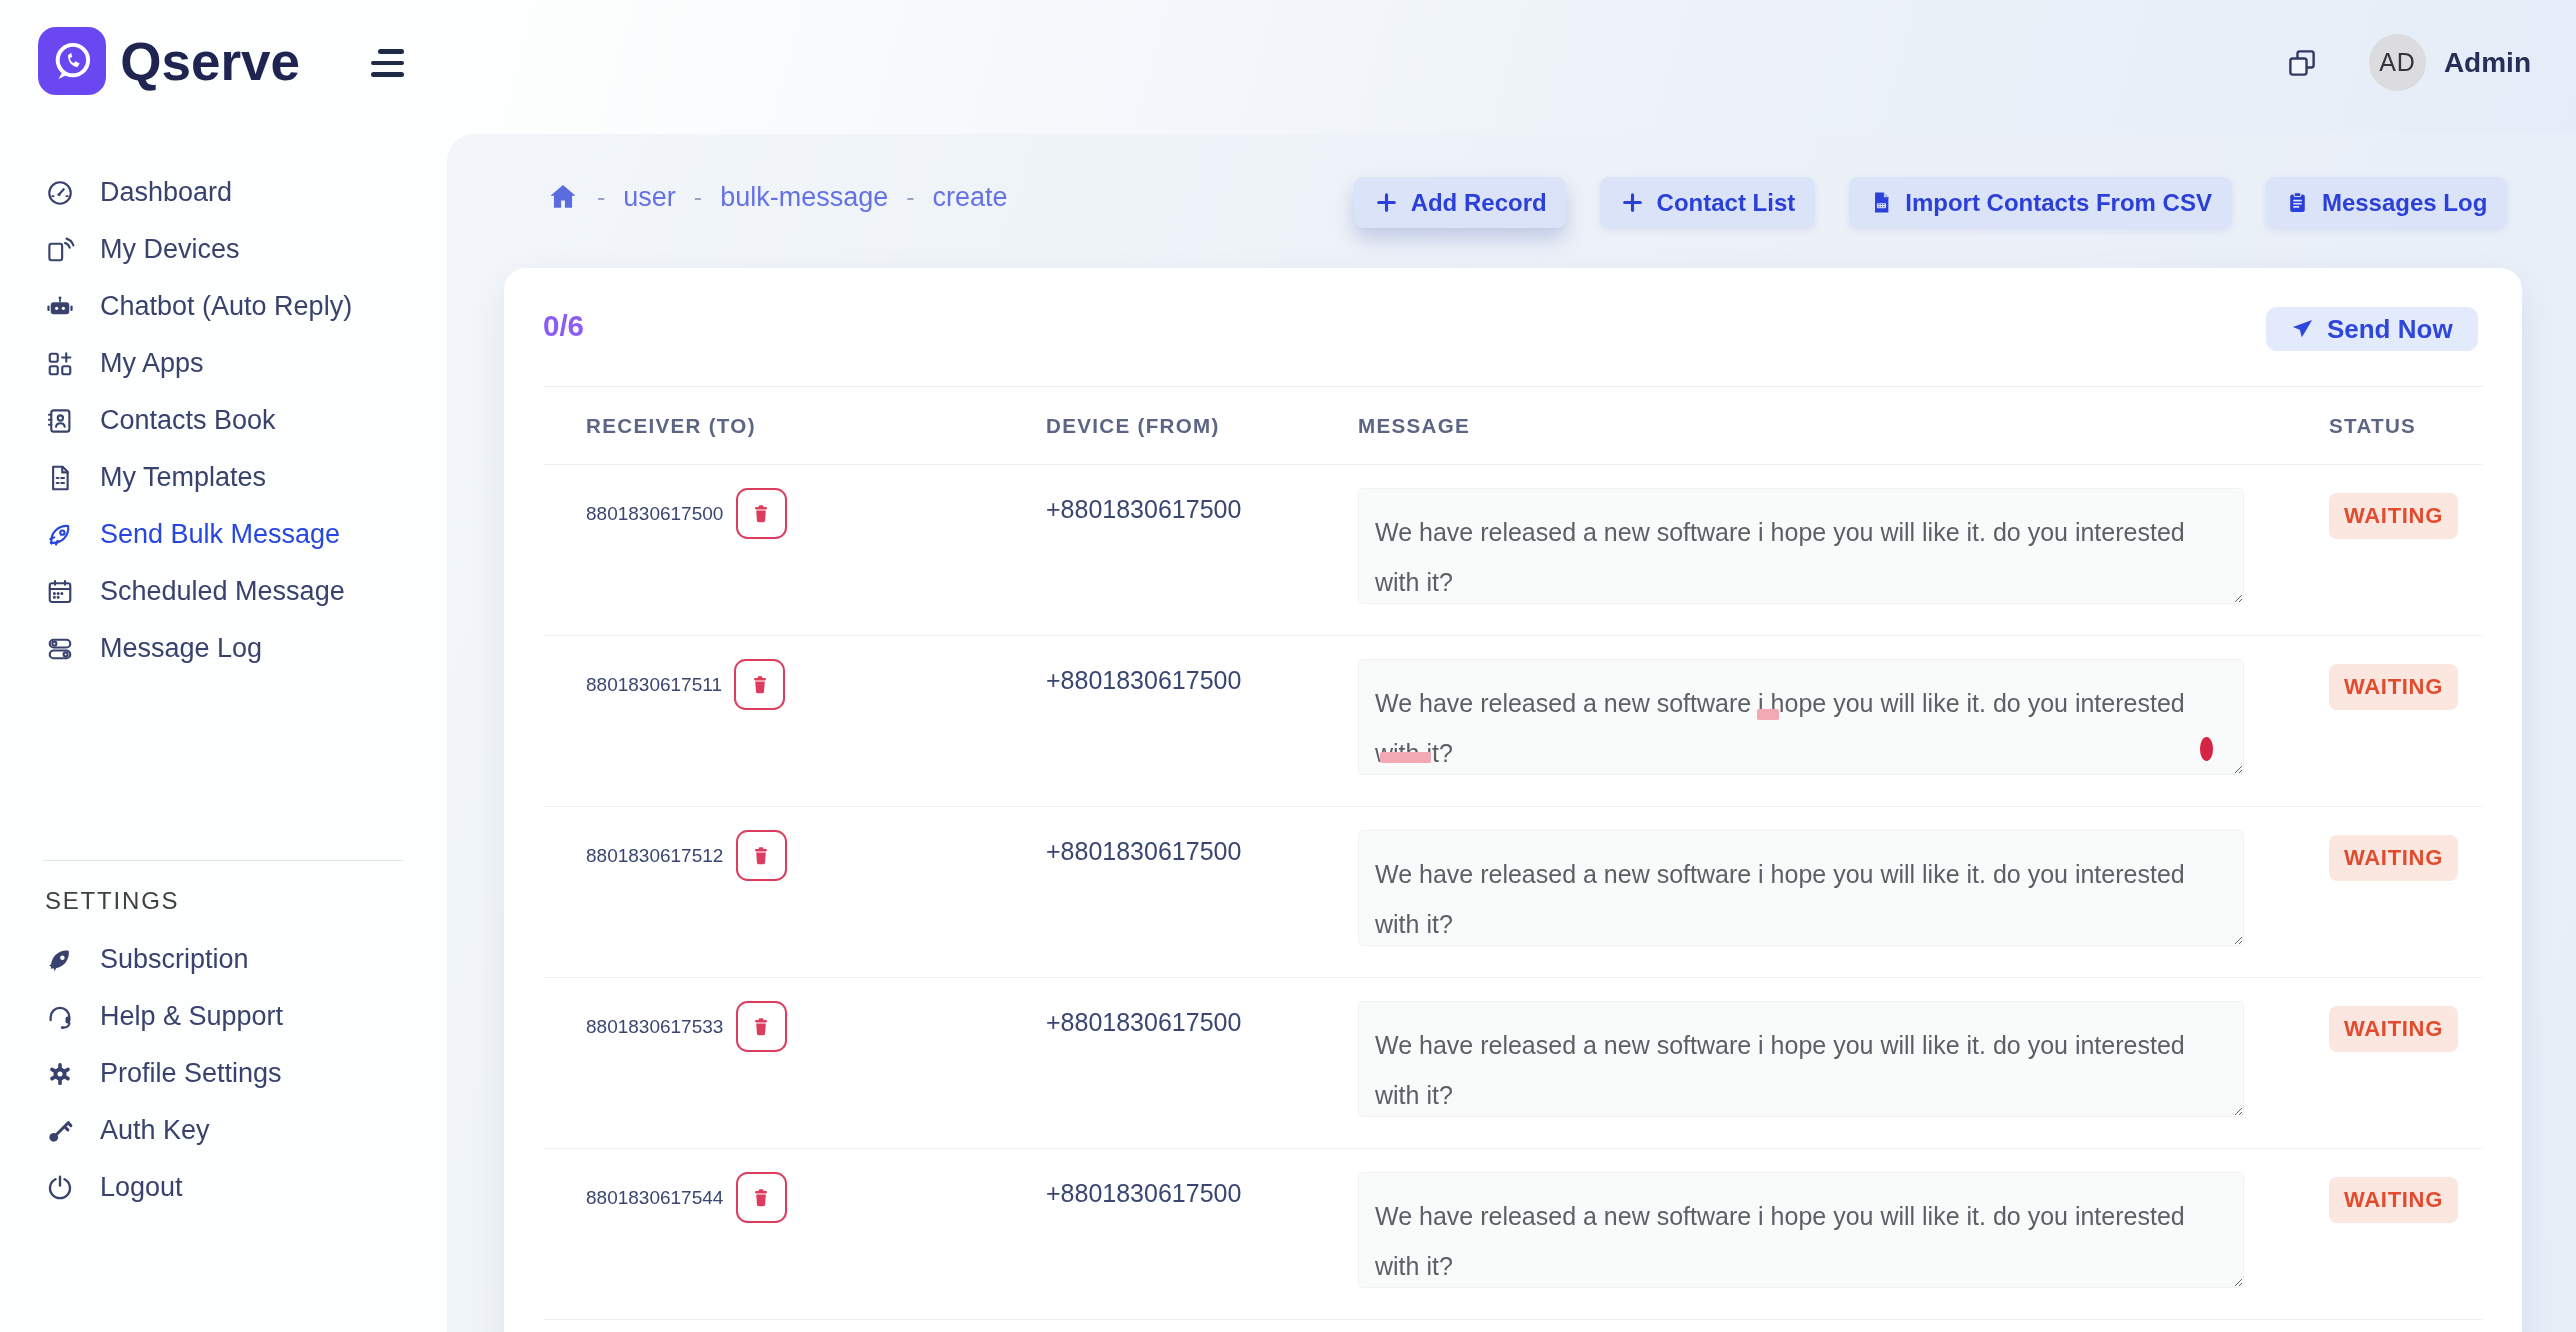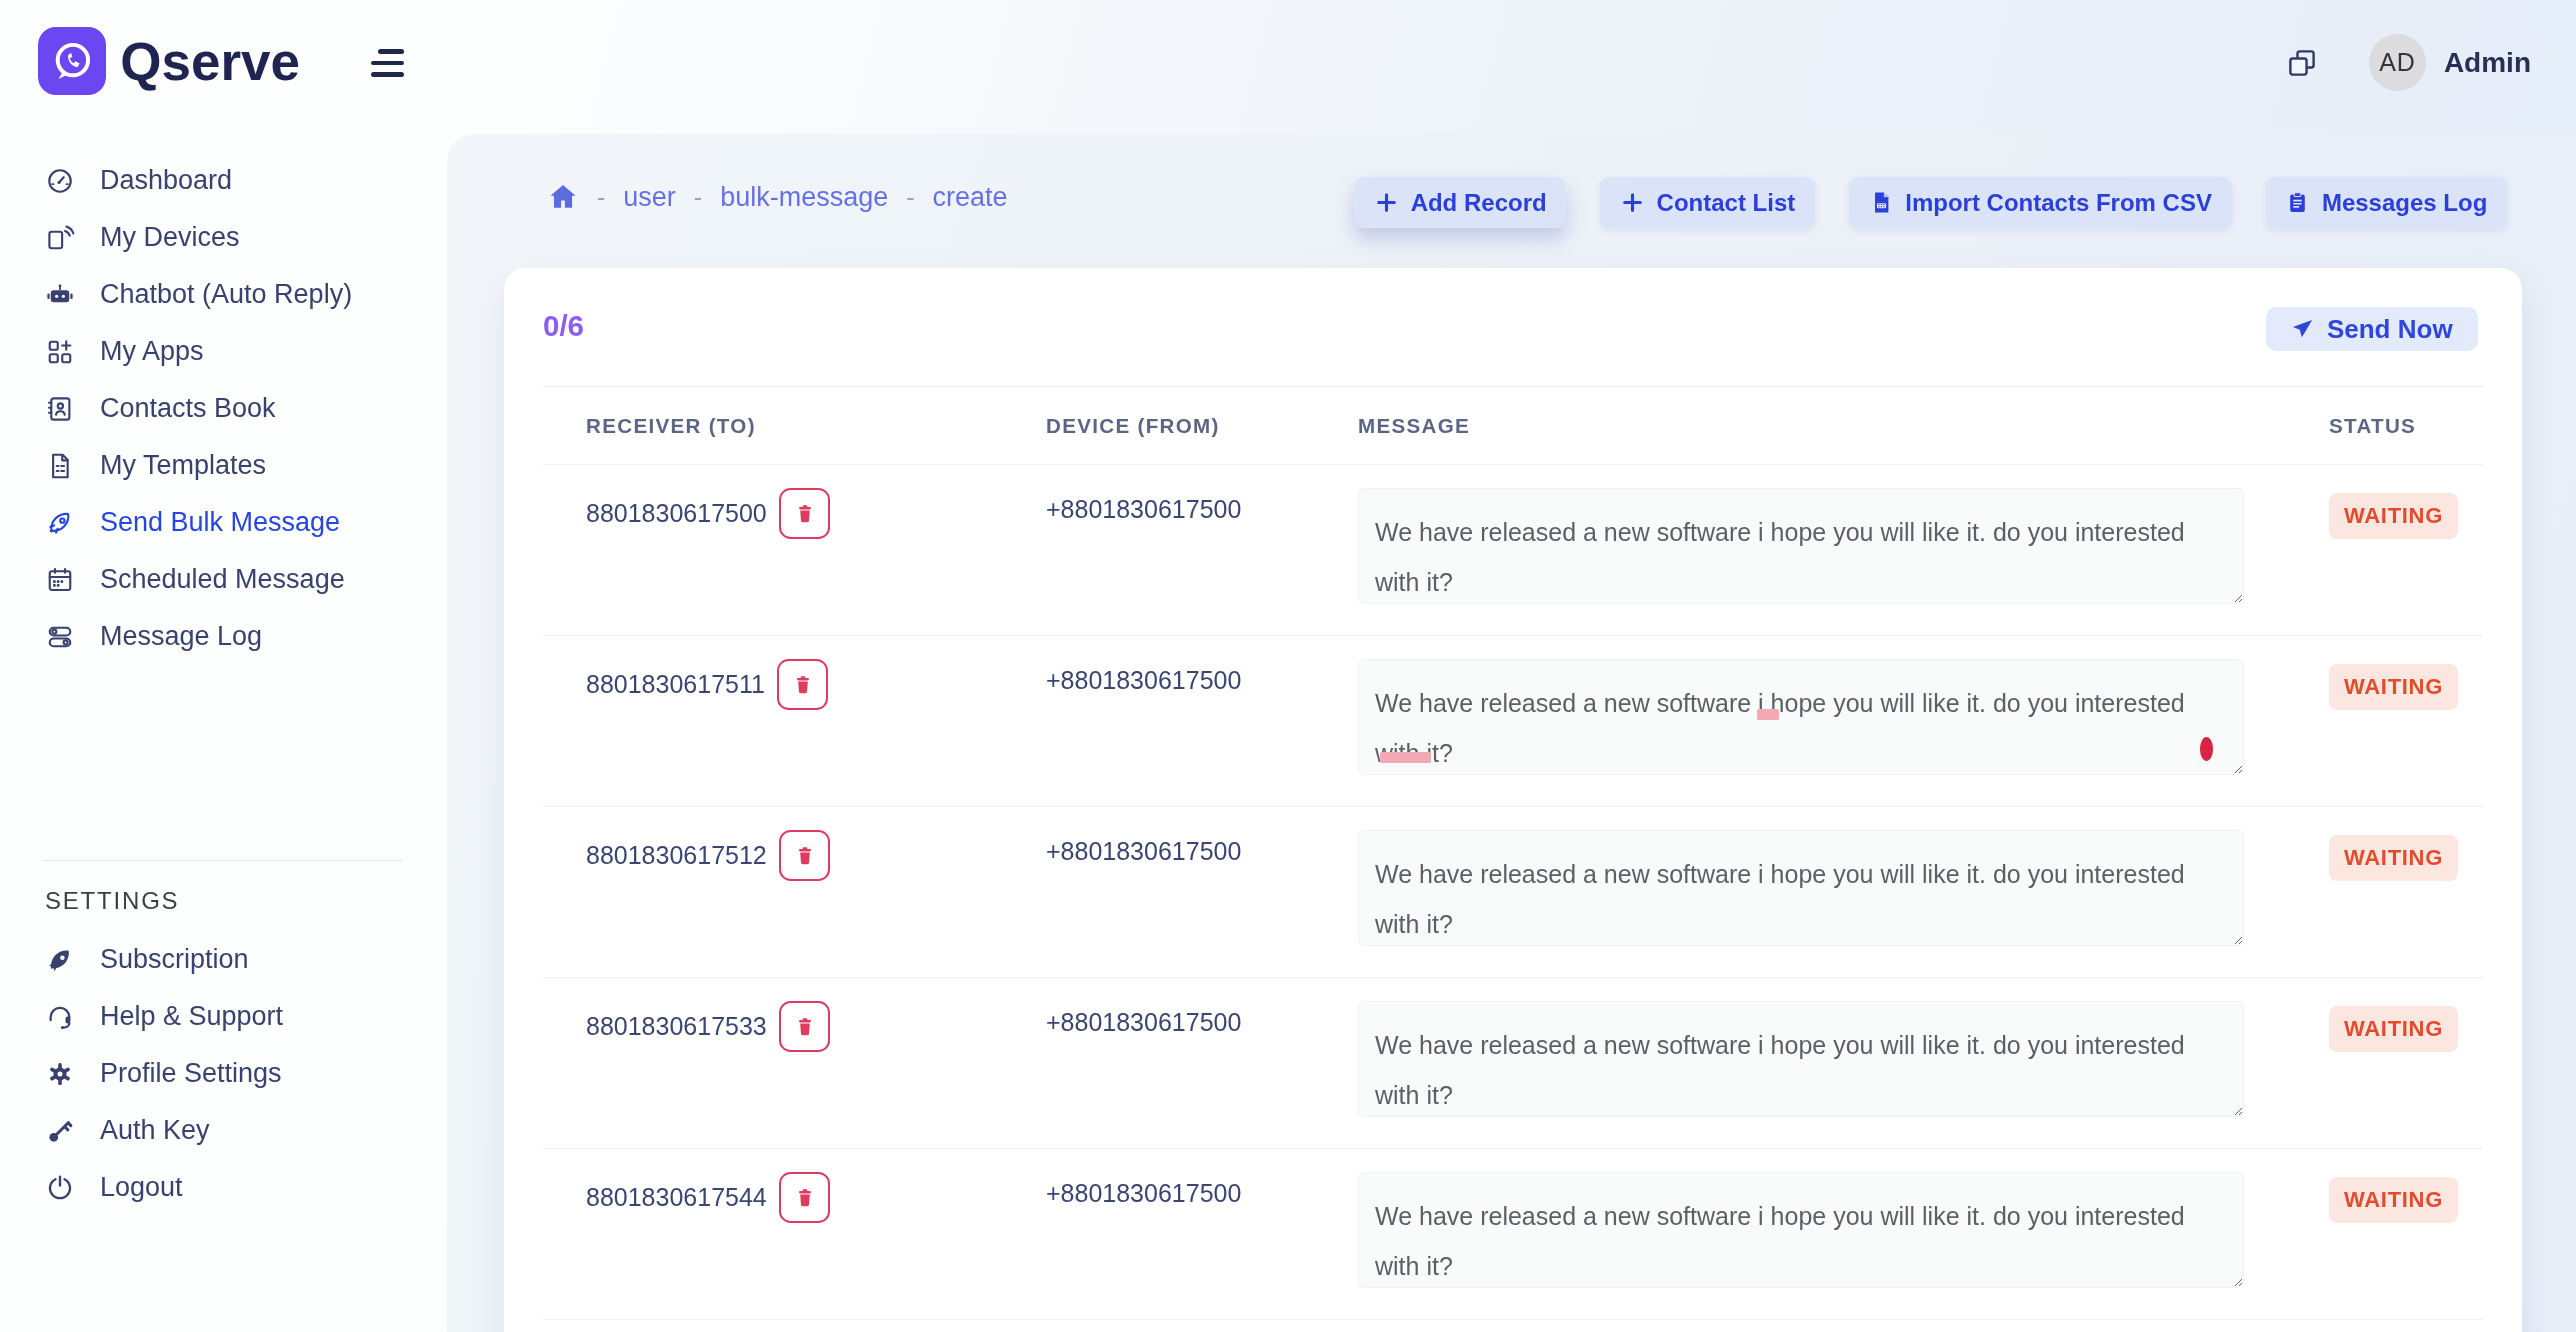--- a/index.html
+++ b/index.html
@@ -6,21 +6,21 @@
   html,body { width:2576px; height:1333px; overflow:hidden;
     font-family:"Liberation Sans", sans-serif;
     background:linear-gradient(105deg,#fdfefe 18%,#eef3f9 55%,#e2ebf8 100%); }
 
   
   #sidebar{position:absolute;left:0;top:0;width:447px;height:1333px;background:#fdfefe;z-index:3;}
   .logo-row{position:absolute;top:27px;left:38px;display:flex;align-items:center;gap:14.3px;cursor:pointer;}
   .logo-badge{width:68px;height:68px;flex:none;display:block;}
   .logo-text{font-size:53px;font-weight:800;color:#1f2550;}
   .nav{position:absolute;left:0;right:0;}
-  #nav-main{top:152px;}
+  #nav-main{top:164px;}
   #nav-settings{top:931px;}
   .nav-item{height:57px;display:flex;align-items:center;gap:25px;padding-left:45px;
     font-size:27px;color:#39416d;cursor:pointer;white-space:nowrap;}
   .nav-item.active{color:#2745e0;}
   .nav-icon{width:30px;height:30px;flex:none;display:flex;}
   .nav-icon svg{width:100%;height:100%;}
   .sb-divider{position:absolute;top:860px;left:43px;width:360px;border-top:1.8px solid #e4e7ec;}
   .sb-settings-label{position:absolute;top:887px;left:45px;font-size:24px;color:#404040;letter-spacing:1.8px;}
 
   
@@ -59,21 +59,21 @@
   .send-now{position:absolute;right:5.4px;top:39px;height:44px;display:flex;align-items:center;gap:13.4px;
     padding:0 25px;background:#e3eafc;border:none;border-radius:10.7px;color:#2e46da;font-size:26px;
     font-weight:700;font-family:inherit;cursor:pointer;}
   .send-now .act-icon{width:23px;height:23px;}
   .thead,.trow{display:grid;grid-template-columns:460px 312px 971px 1fr;margin:0 39px;padding-left:43px;}
   .thead{height:78px;align-items:center;border-bottom:0.9px solid #edeff4;color:#5d6584;font-size:20.6px;
     font-weight:700;letter-spacing:1.3px;}
   .trow{height:171px;border-bottom:0.9px solid #edeff4;}
   .c-recv{padding-top:23px;}
   .recv-inner{display:flex;align-items:center;gap:12.5px;height:51px;}
-  .rc-num{font-size:25px;color:#3a4571;}
+  .rc-num{font-size:19px;color:#3a4571;}
   .del{width:51px;height:51px;border:2.2px solid #dd3c5f;border-radius:11.6px;background:#fff;color:#dd3c5f;
     display:flex;align-items:center;justify-content:center;cursor:pointer;flex:none;}
   .del svg{width:24px;height:24px;}
   .c-dev{padding-top:30px;font-size:25px;color:#3a4571;}
   .c-msg{padding-top:23px;position:relative;}
   textarea.msg{width:886px;height:116px;background:#f9fafa;border:0.9px solid #f0f1f2;border-radius:5.4px;
     padding:18px 16px 0;font-size:25px;line-height:50px;color:#5c5f66;font-family:inherit;resize:both;
     outline:none;display:block;}
   .mark{display:none;position:absolute;pointer-events:none;z-index:2;}
   .marked .mark{display:block;}

